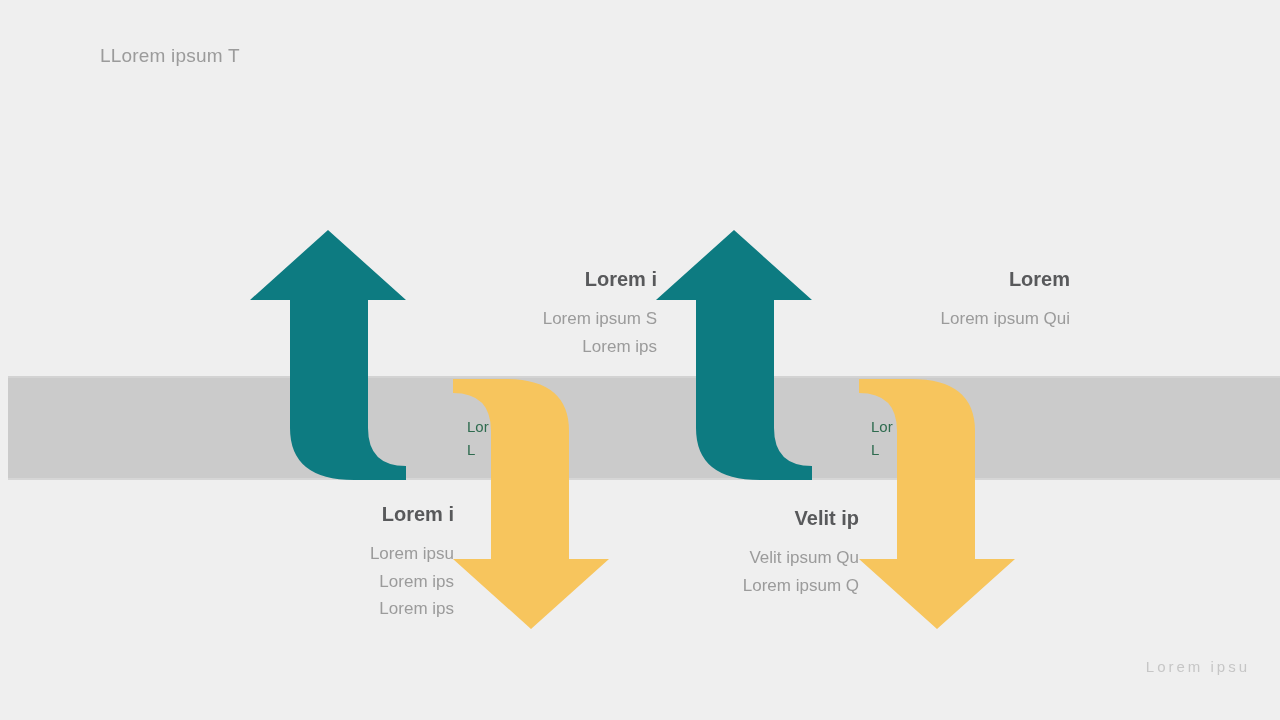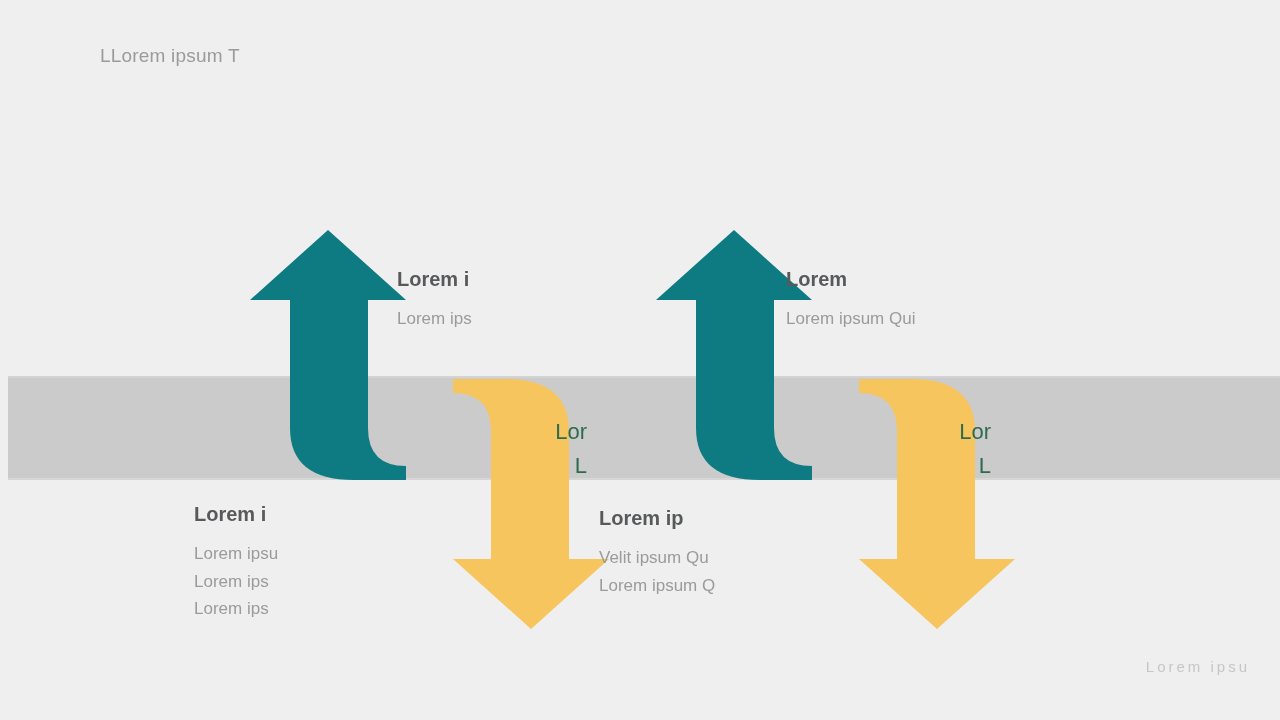--- a/index.html
+++ b/index.html
@@ -72,31 +72,31 @@
     pointer-events: none;
   }
   .arrow-svg {
     position: absolute;
     overflow: visible;
   }
 
   
   .arrow-label {
     position: absolute;
-    text-align: right;
-    font-size: 22px;
+    text-align: left;
+    font-size: 15px;
     color: #2e6b4f;
     line-height: 1.55;
     width: 120px;
   }
 
   
   .txt {
     position: absolute;
-    text-align: left;
+    text-align: right;
     width: 260px;
   }
   .txt .head {
     font-size: 20px;
     font-weight: bold;
     color: #58595b;
     line-height: 1.2;
     white-space: nowrap;
   }
   .txt .body {
@@ -156,42 +156,43 @@
   </div>
 
   <div class="arrow-label" style="left:863px; top:415px;">
     <div>Lor</div>
     <div>L</div>
   </div>
 
   <div class="txt" style="left:389px; top:267px;">
     <div class="head">Lorem i</div>
     <div class="body">
+      <div>Lorem ipsum S</div>
       <div>Lorem ips</div>
     </div>
   </div>
 
-  <div class="txt" style="left:778px; top:267px;">
+  <div class="txt" style="left:802px; top:267px;">
     <div class="head">Lorem</div>
     <div class="body">
       <div>Lorem ipsum Qui</div>
     </div>
   </div>
 
   <div class="txt" style="left:186px; top:502px;">
     <div class="head">Lorem i</div>
     <div class="body">
       <div>Lorem ipsu</div>
       <div>Lorem ips</div>
       <div>Lorem ips</div>
     </div>
   </div>
 
   <div class="txt" style="left:591px; top:506px;">
-    <div class="head">Lorem ip</div>
+    <div class="head">Velit ip</div>
     <div class="body">
       <div>Velit ipsum Qu</div>
       <div>Lorem ipsum Q</div>
     </div>
   </div>
 
   <div class="footer">Lorem ipsu</div>
 
 </div>
 

